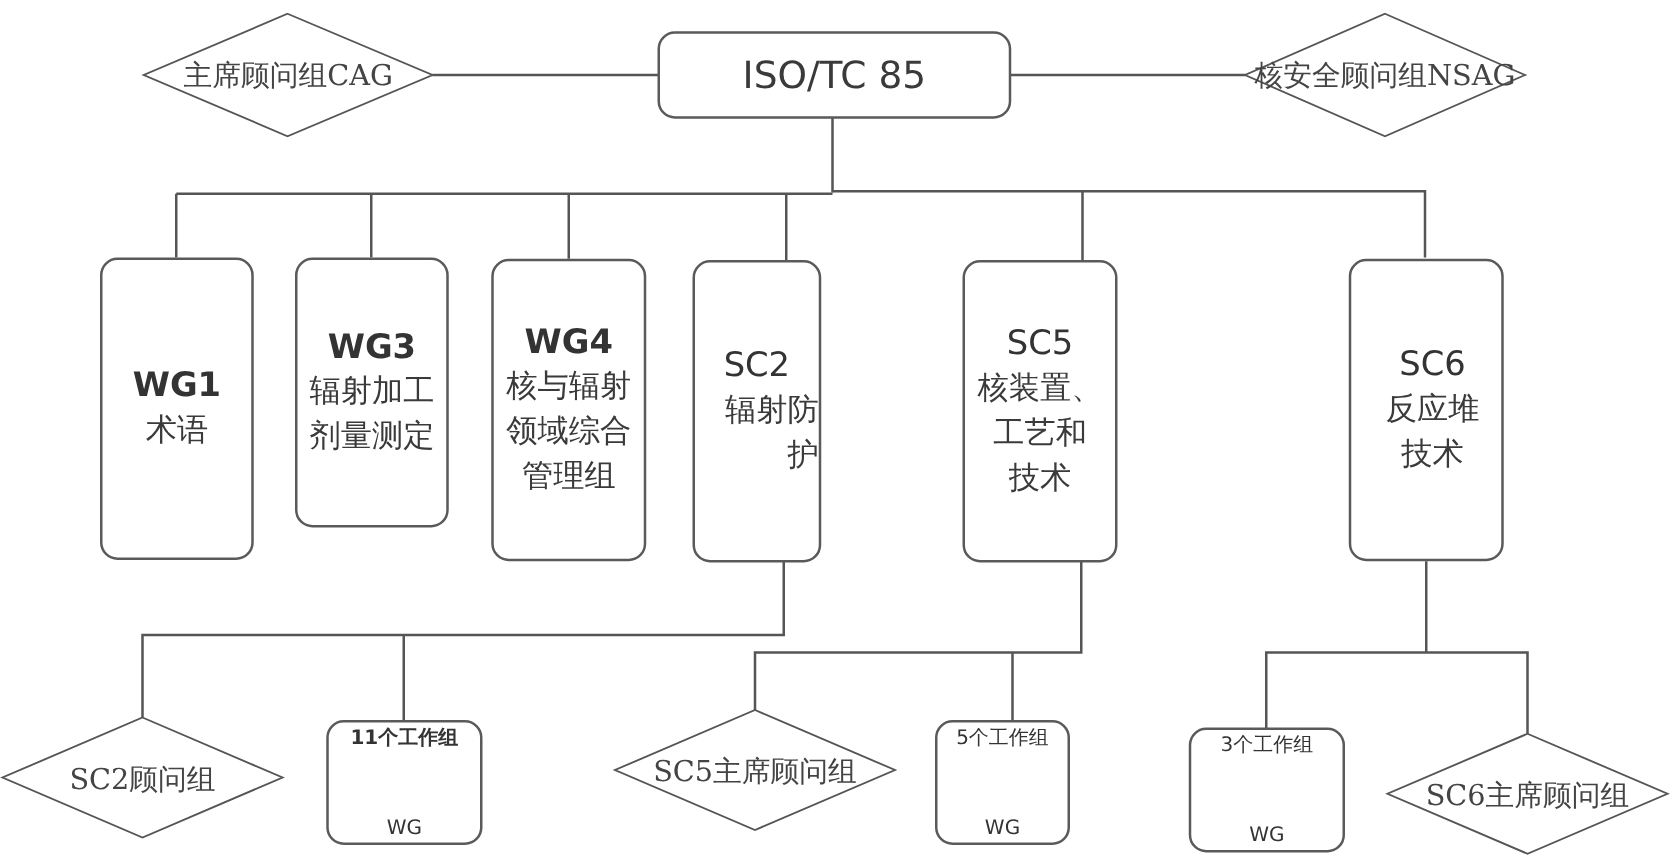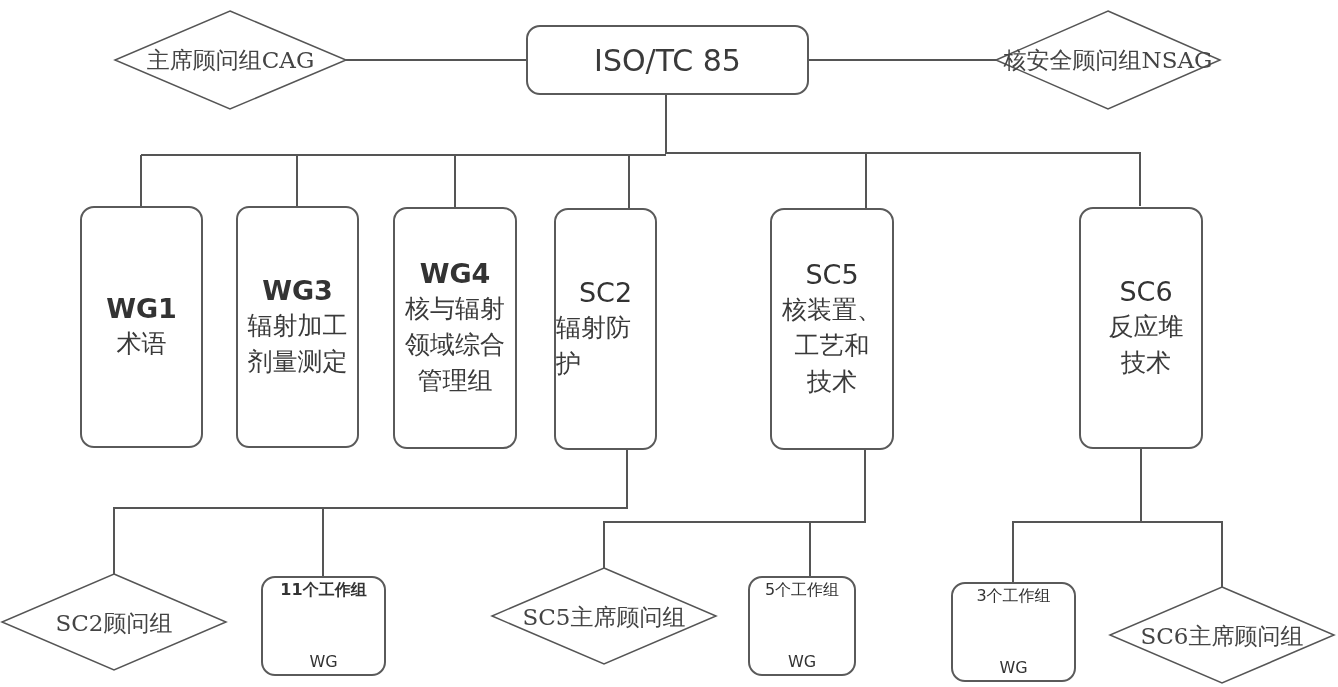--- a/index.html
+++ b/index.html
@@ -1,21 +1,21 @@
 <!DOCTYPE html>
 <html><head>
   <meta charset="utf-8">
   <style>
     html, body { margin: 0; padding: 0; background: #ffffff; }
     body { width: 1338px; height: 687px; position: relative; overflow: hidden;
            font-family: "DejaVu Sans", "Liberation Sans", sans-serif; color: #3a3a3a; }
     svg.lines { position: absolute; left: 0; top: 0; width: 1338px; height: 687px; }
     .box { position: absolute; box-sizing: border-box; border: 2px solid #5a5a5a; border-radius: 14px;
            background: #fff; display: flex; flex-direction: column; align-items: center;
-           justify-content: center; text-align: left; }
+           justify-content: center; text-align: right; }
     .title-box { font-size: 30px; }
     .tall .code { font-size: 27px; font-weight: bold; line-height: 34px; color: #333; }
     .tall .sc-code { font-size: 27px; line-height: 34px; color: #333; }
     .tall .desc { font-size: 25px; line-height: 36px; color: #3a3a3a; }
     .small .l1 { font-size: 16px; line-height: 24px; color: #333; }
     .small .l2 { font-size: 16px; line-height: 24px; color: #333; margin-top: 48px; }
     .diamond { position: absolute; }
     .diamond svg { position: absolute; left: 0; top: 0; }
     .diamond .lbl { position: absolute; left: 0; top: 0; width: 100%; height: 100%;
                     display: flex; align-items: center; justify-content: center;
@@ -69,21 +69,21 @@
     <polygon points="114,1 226,50 114,99 2,50" fill="#fff" stroke="#555" stroke-width="1.5"></polygon>
   </svg>
   <div class="lbl">核安全顾问组NSAG</div>
 </div>
 
 <div class="box tall" style="left:80px; top:206px; width:123px; height:242px;">
   <div class="code">WG1</div>
   <div class="desc">术语</div>
 </div>
 
-<div class="box tall" style="left:236px; top:206px; width:123px; height:242px;border-radius:13px;">
+<div class="box tall" style="left:236px; top:206px; width:123px; height:216px;">
   <div class="code">WG3</div>
   <div class="desc">辐射加工</div>
   <div class="desc">剂量测定</div>
 </div>
 
 <div class="box tall" style="left:393px; top:207px; width:124px; height:242px;">
   <div class="code">WG4</div>
   <div class="desc">核与辐射</div>
   <div class="desc">领域综合</div>
   <div class="desc">管理组</div>

